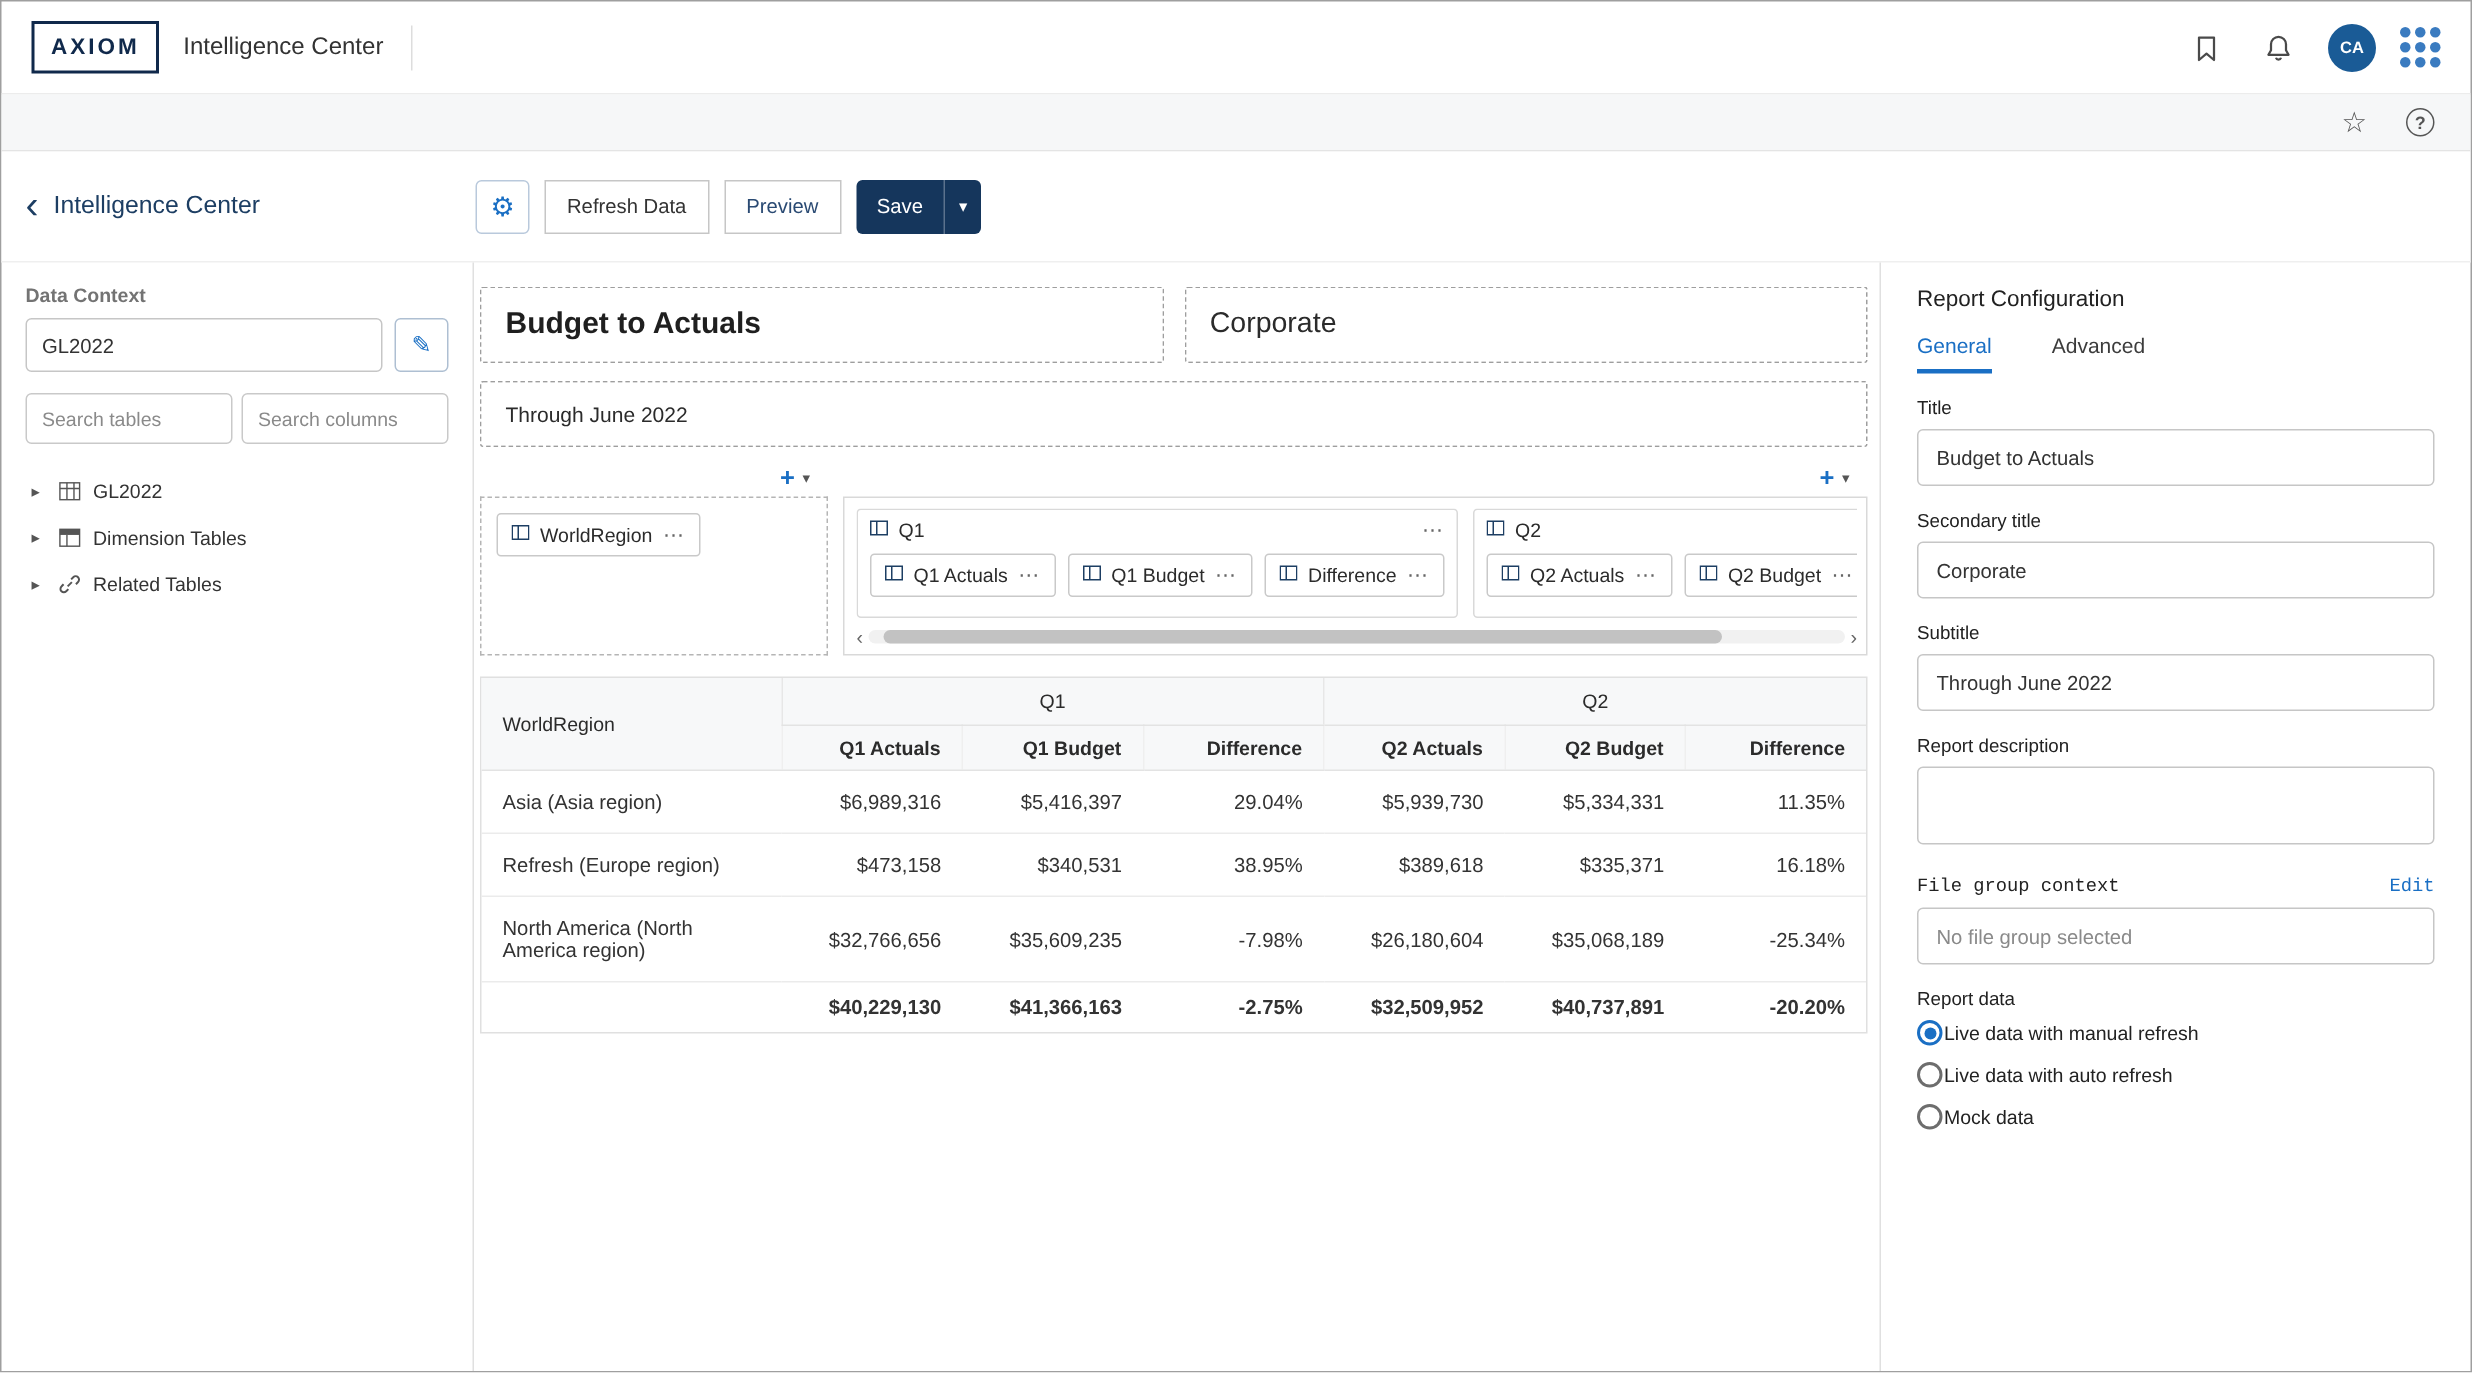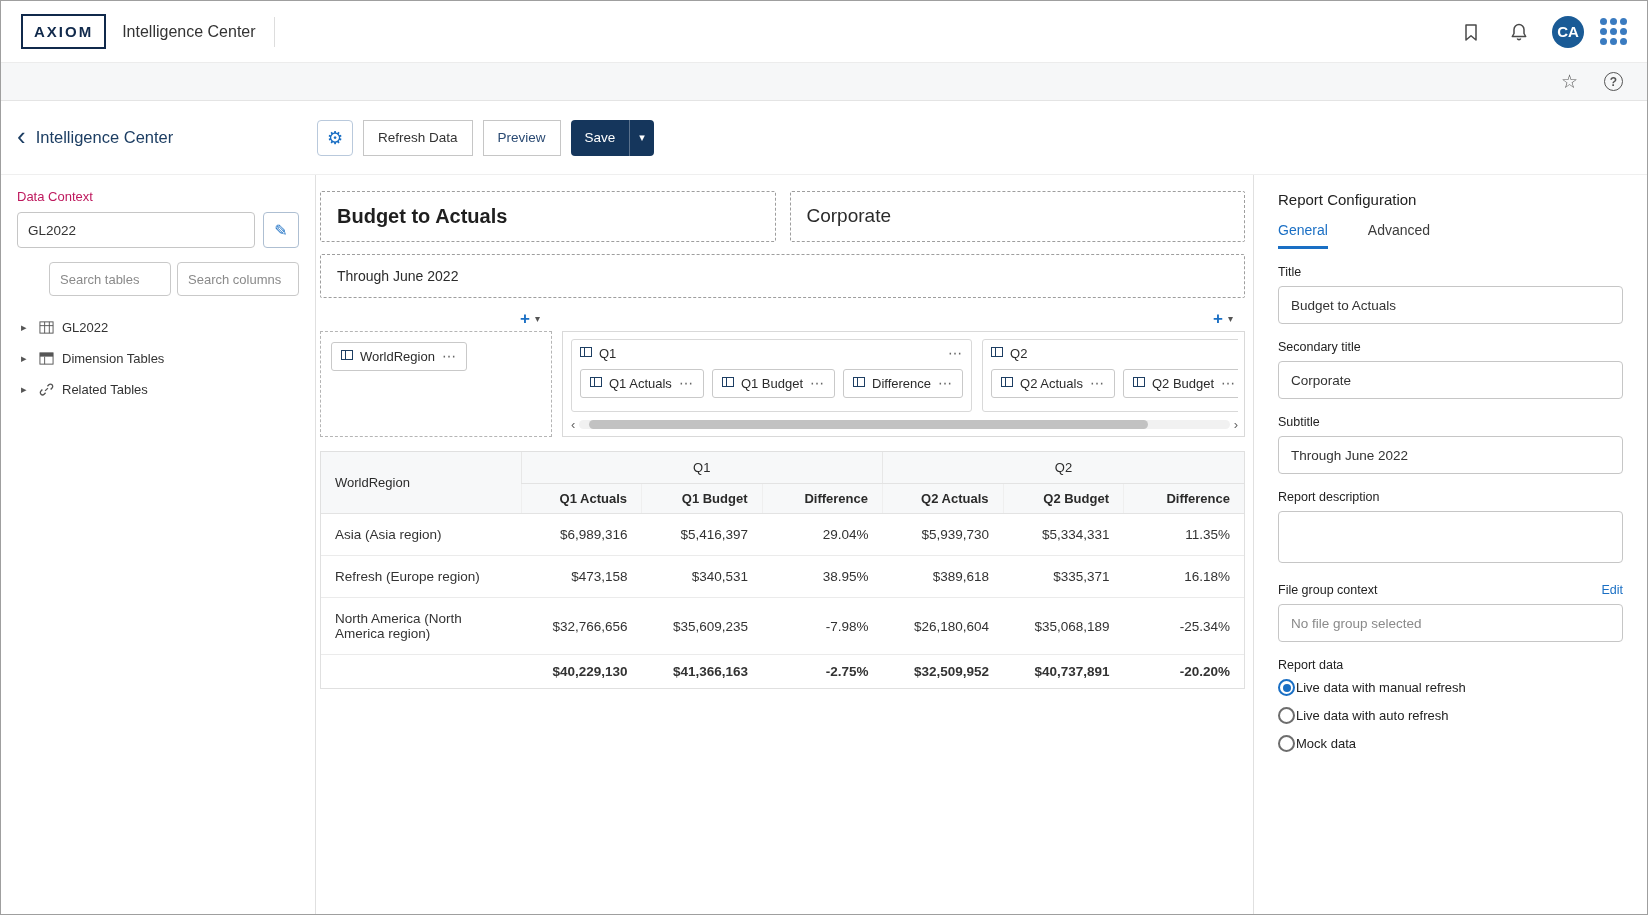--- a/index.html
+++ b/index.html
@@ -9,21 +9,21 @@
     color:#333; background:#fff; overflow:hidden;
   }
   .window { width:1648px; height:915px; border:1px solid #9f9f9f; display:flex; flex-direction:column; background:#fff; }
 
   
   .topbar { height:62px; display:flex; align-items:center; padding:0 20px; border-bottom:1px solid #ececec; flex:0 0 auto; }
   .logo-box { display:inline-block; border:2px solid #10294b; color:#10294b; font-weight:700; font-size:15px; letter-spacing:2px; padding:7px 11px; background:#fff; }
   .product-title { font-size:16px; color:#333; margin-left:16px; padding-right:18px; border-right:1px solid #ddd; line-height:30px; }
   .topbar .spacer { flex:1; }
   .top-icon { width:34px; height:34px; display:flex; align-items:center; justify-content:center; margin-left:14px; cursor:pointer; }
-  .avatar { width:32px; height:32px; border-radius:50%; background:#1a5b96; color:#fff; font-size:15px; font-weight:700; display:flex; align-items:center; justify-content:center; margin-left:16px; }
+  .avatar { width:32px; height:32px; border-radius:50%; background:#1a5b96; color:#fff; font-size:11px; font-weight:700; display:flex; align-items:center; justify-content:center; margin-left:16px; }
   .apps-grid { display:grid; grid-template-columns:repeat(3,7px); grid-gap:3px; margin-left:16px; cursor:pointer; }
   .apps-grid i { width:7px; height:7px; border-radius:50%; background:#3a7bc0; }
 
   
   .utilbar { height:38px; background:#f6f7f8; border-bottom:1px solid #e4e4e4; display:flex; align-items:center; justify-content:flex-end; padding:0 24px; flex:0 0 auto; }
   .star-icon { font-size:19px; color:#555; margin-right:26px; cursor:pointer; }
   .help-icon { width:19px; height:19px; border:1.5px solid #555; border-radius:50%; color:#555; font-size:12px; font-weight:700; display:flex; align-items:center; justify-content:center; cursor:pointer; }
 
   
   .toolbar { height:74px; display:flex; align-items:center; padding:0 16px; background:#fff; border-bottom:1px solid #efefef; flex:0 0 auto; }
@@ -40,25 +40,25 @@
   .save-btn { height:36px; background:#15365c; border-radius:4px; display:flex; align-items:center; color:#fff; cursor:pointer; overflow:hidden;text-align:right; }
   .save-label { padding:0 14px; font-size:13.5px; }
   .save-divider { width:1px; height:36px; background:rgba(255,255,255,0.3); }
   .save-caret { padding:0 9px; font-size:11px; }
 
   
   .content { flex:1; min-height:0; display:flex; }
 
   
   .sidebar { width:315px; flex:0 0 315px; border-right:1px solid #e0e0e0; padding:14px 16px; overflow:hidden; }
-  .dc-label { font-size:13px; color:#be185d; margin-bottom:8px; }
+  .dc-label { font-size:13px; color:#737373; margin-bottom:8px;font-weight:bold; }
   .dc-row { display:flex; gap:8px; margin-bottom:14px; }
   .dc-input { flex:1; height:36px; border:1px solid #c6c6c6; border-radius:4px; padding:0 10px; font-size:13.5px; color:#333; font-family:inherit; }
   .dc-edit { width:36px; height:36px; border:1px solid #aebfd2; border-radius:4px; background:#fff; color:#1a6fc4; font-size:16px; cursor:pointer; }
-  .search-row { display:flex; gap:6px; margin-bottom:16px;margin-left:32px; }
+  .search-row { display:flex; gap:6px; margin-bottom:16px; }
   .search-row input { flex:1; min-width:0; height:34px; border:1px solid #c9c9c9; border-radius:4px; padding:0 10px; font-size:13px; font-family:inherit; color:#333; }
   .search-row input::placeholder, .dc-input::placeholder, .cfg-input::placeholder { color:#8a8a8a; }
   .tree-item { display:flex; align-items:center; gap:8px; height:31px; font-size:13px; color:#333; cursor:pointer; padding-left:4px; }
   .tree-caret { color:#555; font-size:11px; width:10px; }
   .tree-icon { display:flex; align-items:center; }
 
   
   .canvas { flex:1; min-width:0; padding:16px 8px 0 4px; overflow:hidden; }
   .title-row { display:flex; gap:14px; }
   .dash-box { border:1px dashed #9e9e9e; border-radius:2px; background:#fff; }
@@ -104,21 +104,21 @@
   
   .config { width:394px; flex:0 0 394px; border-left:1px solid #e0e0e0; padding:16px 24px; overflow:hidden; }
   .cfg-heading { font-size:15px; color:#222; font-weight:500; margin-bottom:14px; }
   .cfg-tabs { display:flex; gap:40px; margin-bottom:16px; }
   .cfg-tab { font-size:14px; color:#3c3c3c; padding-bottom:8px; border-bottom:3px solid transparent; cursor:pointer; }
   .cfg-tab.active { color:#1a6fc4; border-bottom-color:#1a6fc4; }
   .field { margin-bottom:16px; }
   .field-label { font-size:12.5px; color:#222; font-weight:500; margin-bottom:7px; }
   .cfg-input { width:100%; height:38px; border:1px solid #c6c6c6; border-radius:4px; padding:0 12px; font-size:13.5px; color:#333; font-family:inherit; }
   textarea.cfg-input { height:52px; padding:8px 12px; resize:none; }
-  .label-row { display:flex; justify-content:space-between; align-items:flex-start; margin-bottom:7px; }
+  .label-row { display:flex; justify-content:space-between; align-items:flex-start; margin-bottom:7px;font-family:Liberation Mono, monospace; }
   .edit-link { font-size:12.5px; color:#1a6fc4; cursor:pointer; }
   .radio-row { display:flex; align-items:center; gap:1px; margin-bottom:11px; cursor:pointer; }
   .radio { width:17px; height:17px; border:2px solid #6d6d6d; border-radius:50%; flex:0 0 17px; display:flex; align-items:center; justify-content:center; }
   .radio.selected { border-color:#1a6fc4; }
   .radio.selected::after { content:""; width:8px; height:8px; border-radius:50%; background:#1a6fc4; }
   .radio-label { font-size:13px; color:#222; }
 </style>
 </head>
 <body>
 

